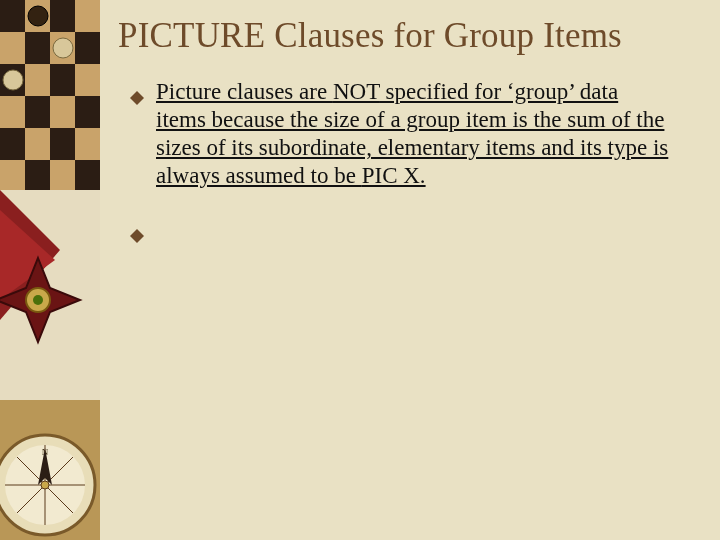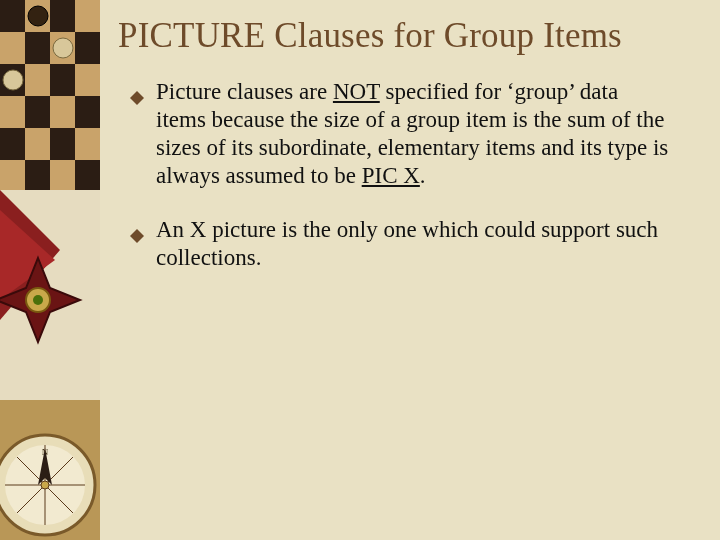--- a/index.html
+++ b/index.html
@@ -49,20 +49,21 @@
     padding: 0 8px 0 12px;
     margin: 0;
   }
   ul.bullets > li {
     position: relative;
     padding-left: 26px;
     margin-bottom: 26px;
     font-size: 23px;
     line-height: 1.22;
     color: #111;
+    text-decoration: underline;
   }
   ul.bullets > li .bullet-icon {
     position: absolute;
     left: 0;
     top: 6px;
     width: 14px;
     height: 14px;
     color: #6e4b2a;
   }
   .underline {
@@ -144,19 +145,18 @@
         </span>
       </li>
 
 
       <li>
         <span class="bullet-icon">
           <svg viewBox="0 0 14 14" width="14" height="14">
               <polygon points="7,0 14,7 7,14 0,7" fill="currentColor"></polygon>
             </svg>
         </span>
-        <span>An X picture is the only one which could support such collections.</span>
       </li>
 
     </ul>
   </div>
 
 </div>
 
 </body></html>

